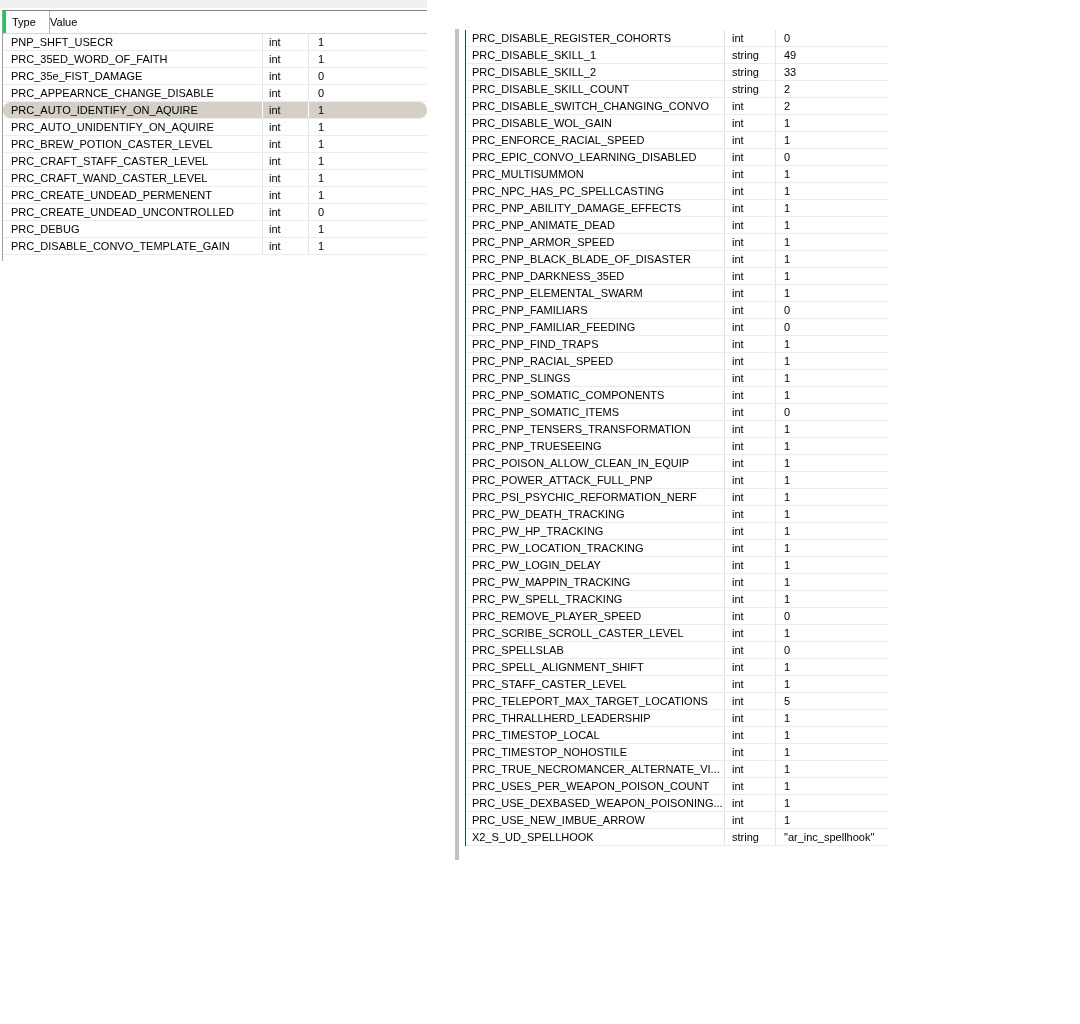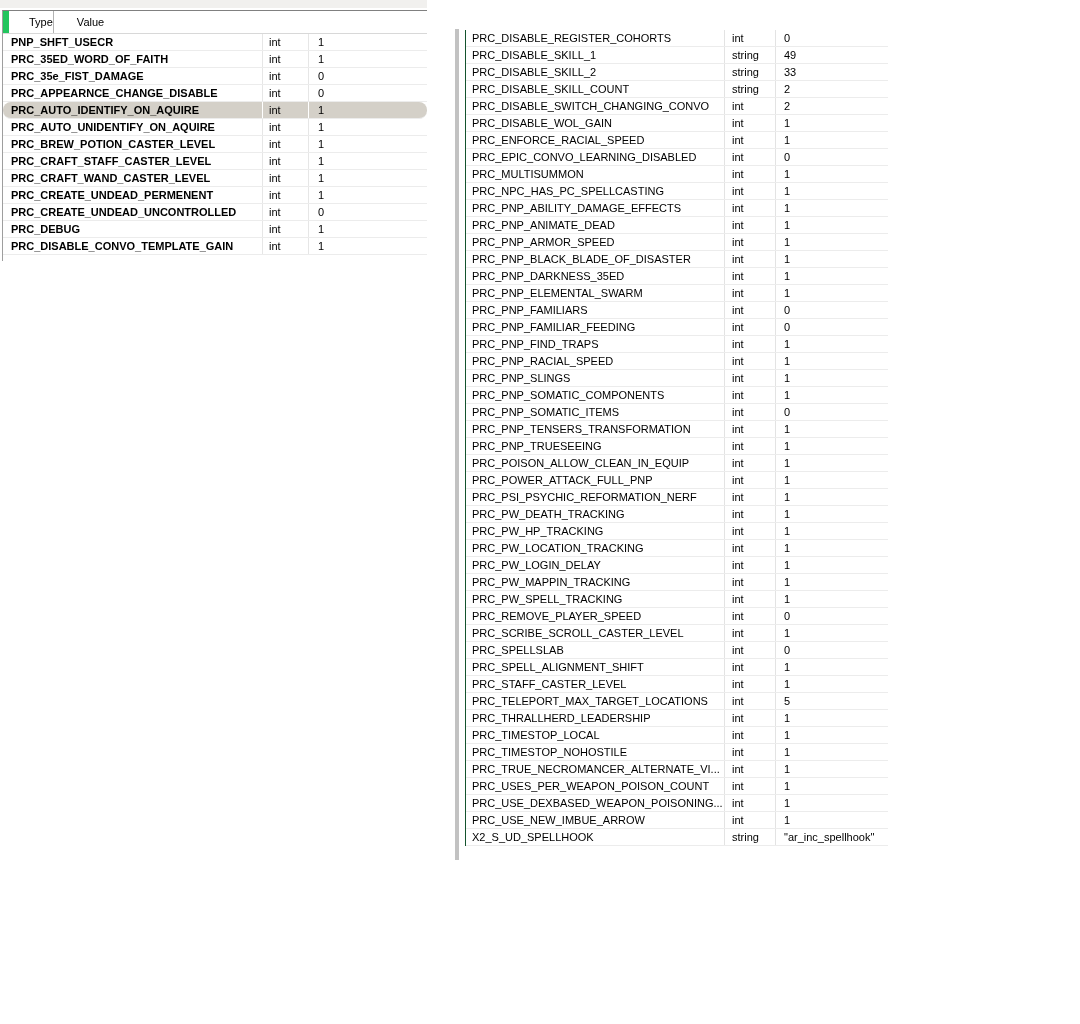--- a/index.html
+++ b/index.html
@@ -41,45 +41,45 @@
     border-bottom: 1px solid #d8d8d8;
     background: #ffffff;
   }
   .lv-header .cell {
     display: flex;
     align-items: center;
     box-sizing: border-box;
   }
   .lv-header .c-name { flex: 0 0 259px; padding-left: 8px; }
   .lv-header .c-type {
-    flex: 0 0 46px; padding-left: 20px;
-    border-left: 6px solid #22c55e;
+    flex: 0 0 46px; padding-left: 6px;
+    border-left: 3px solid #22c55e;
     box-shadow: inset 1px 0 0 #ffffff;
   }
   .lv-header .c-value {
-    flex: 1 1 auto; padding-left: 23px;
+    flex: 1 1 auto; padding-left: 0;
     border-left: 1px solid #b2b2b2;
     box-shadow: inset 1px 0 0 #ffffff;
   }
   .lv-rows { }
   .lv-row {
     display: flex;
     height: 17px;
     box-sizing: border-box;
     border-bottom: 1px solid #ececec;
     background: #ffffff;
   }
   .lv-row .cell {
     display: flex;
     align-items: center;
     box-sizing: border-box;
     white-space: nowrap;
     overflow: hidden;
   }
-  .left-table .lv-row .c-name  { flex: 0 0 259px; padding-left: 8px; font-weight: bold; }
+  .left-table .lv-row .c-name  { flex: 0 0 259px; padding-left: 8px; }
   .left-table .lv-row .c-type  { flex: 0 0 46px;  padding-left: 6px; border-left: 1px solid #e6e6e6; }
   .left-table .lv-row .c-value { flex: 1 1 auto;  padding-left: 9px; border-left: 1px solid #e6e6e6; }
   .lv-row.selected { background: #d4d0c8; border-radius: 8px; }
   .lv-row.selected .cell { border-left-color: #ffffff; }
   
   .right-bar {
     position: absolute;
     left: 455px; top: 29px;
     width: 4px; height: 831px;
     background: #c2c2c2;

